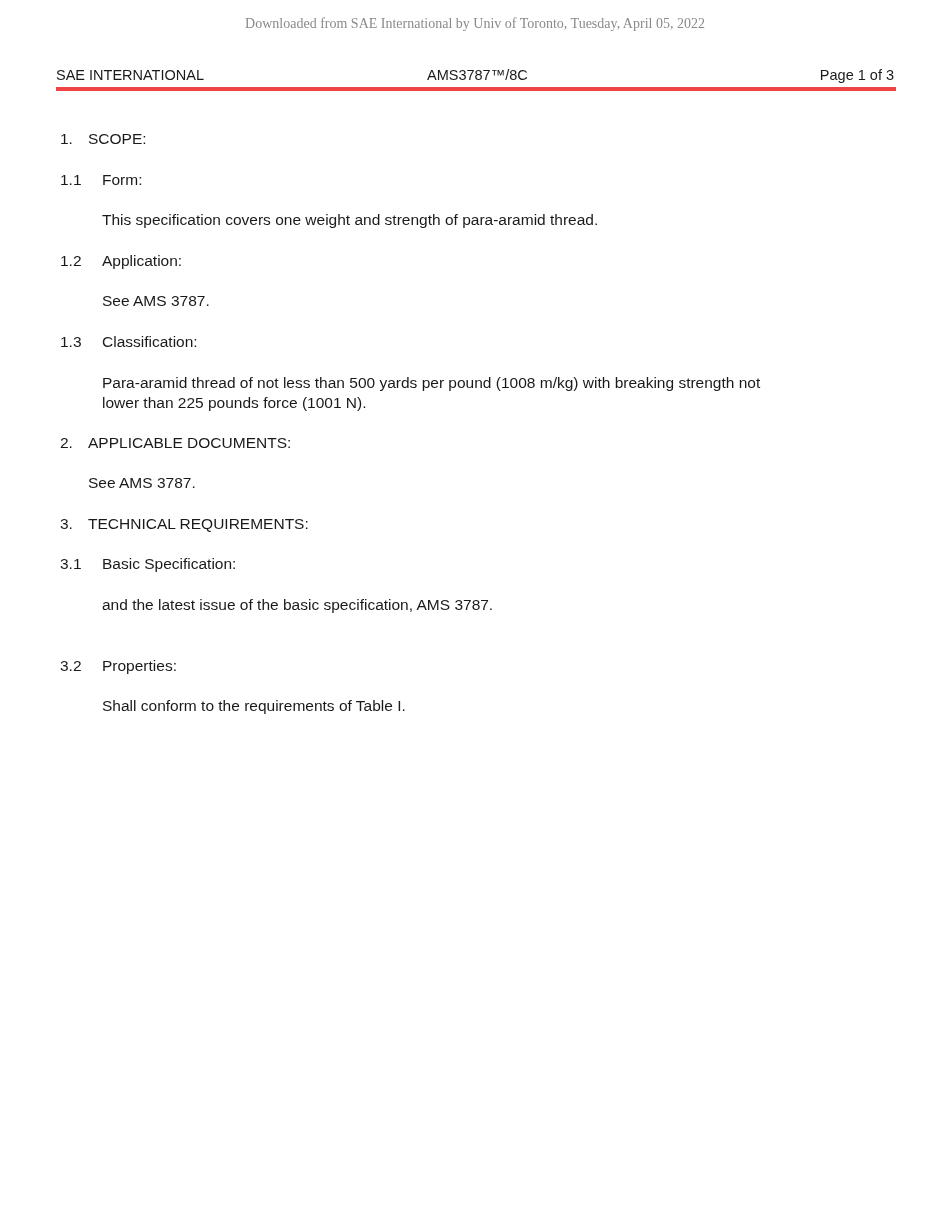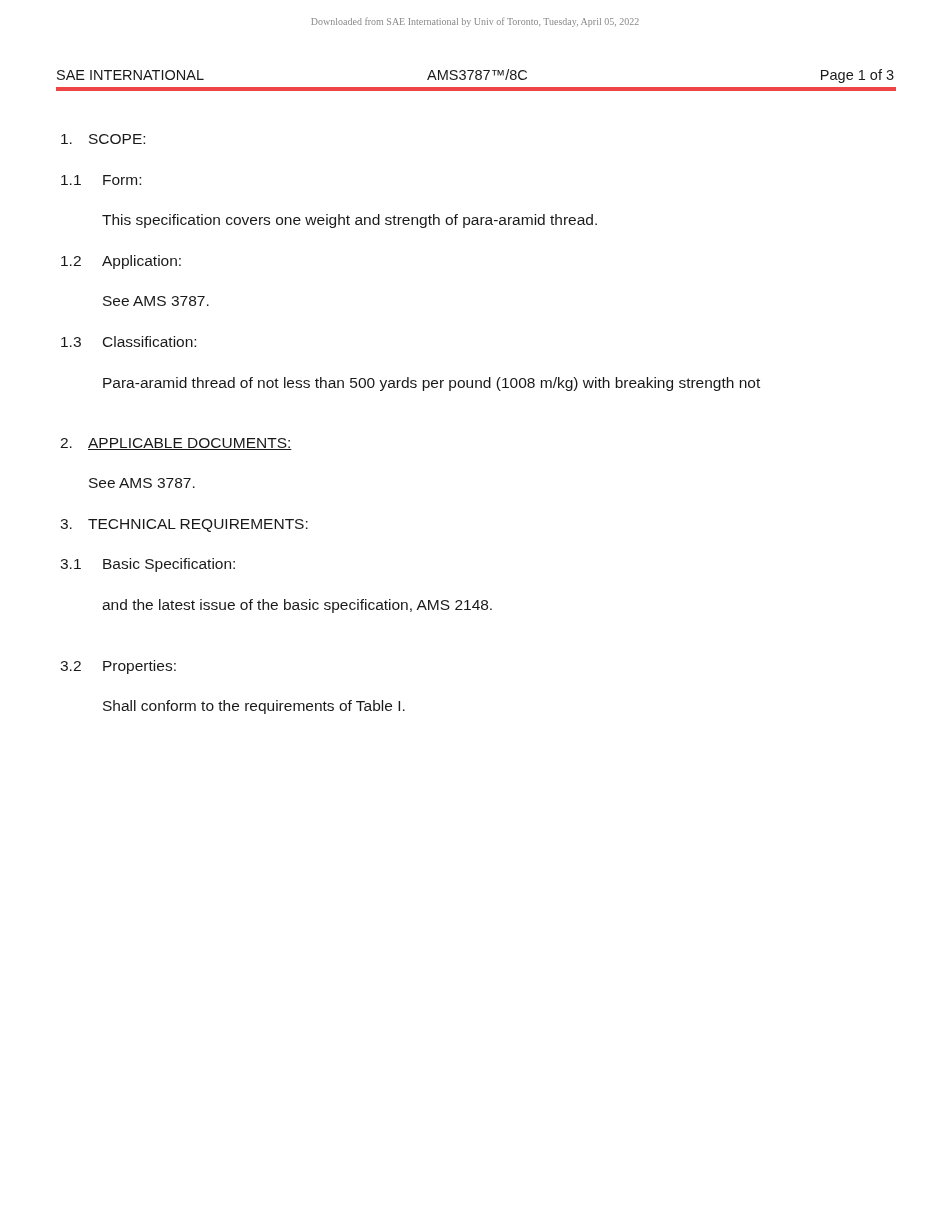--- a/index.html
+++ b/index.html
@@ -1,19 +1,19 @@
 <!DOCTYPE html>
 <html><head>
 <meta charset="utf-8">
 <style>
   html, body { margin: 0; padding: 0; background: #ffffff; }
   body { width: 950px; height: 1230px; position: relative; overflow: hidden;
          font-family: "Liberation Sans", sans-serif; color: #1a1a1a; }
   .watermark { position: absolute; top: 16px; left: 0; width: 950px; text-align: center;
-               font-family: "Liberation Serif", serif; font-size: 10px; color: #8a8a8a; }
+               font-family: "Liberation Serif", serif; font-size: 14px; color: #8a8a8a; }
   .header { position: absolute; top: 67px; left: 56px; width: 840px; height: 20px;
             border-bottom: 4px solid #ef4444; font-size: 14.5px; }
   .header span { position: absolute; top: 0; line-height: 17px; }
   .h-left { left: 0; }
   .h-center { left: 371px; }
   .h-right { right: 2px; }
   .line { position: absolute; font-size: 15.5px; line-height: 20px; white-space: nowrap; }
   .para { position: absolute; font-size: 15.5px; line-height: 20px; width: 760px; }
 </style>
 </head>
@@ -43,38 +43,39 @@
   <span style="position:absolute; left:42px;">Application:</span>
 </div>
 <div class="para" style="top:291px; left:102px;">See AMS 3787.</div>
 
 <div class="line" style="top:332px; left:60px;">
   <span>1.3</span>
   <span style="position:absolute; left:42px;">Classification:</span>
 </div>
 <div class="para" style="top:373px; left:102px;">
   <div>Para-aramid thread of not less than 500 yards per pound (1008 m/kg) with breaking strength not</div>
+  <div>lower than 225 pounds force (1001 N).</div>
 </div>
 
 <div class="line" style="top:433px; left:60px;">
   <span>2.</span>
-  <span style="position:absolute; left:28px;text-decoration:underline;">APPLICABLE DOCUMENTS:</span>
+  <span style="position:absolute; left:28px;">APPLICABLE DOCUMENTS:</span>
 </div>
 <div class="para" style="top:473px; left:88px;">See AMS 3787.</div>
 
 <div class="line" style="top:514px; left:60px;">
   <span>3.</span>
   <span style="position:absolute; left:28px;">TECHNICAL REQUIREMENTS:</span>
 </div>
 
 <div class="line" style="top:554px; left:60px;">
   <span>3.1</span>
   <span style="position:absolute; left:42px;">Basic Specification:</span>
 </div>
 <div class="para" style="top:595px; left:102px;">
-  <div>and the latest issue of the basic specification, AMS 2148.</div>
+  <div>and the latest issue of the basic specification, AMS 3787.</div>
 </div>
 
 <div class="line" style="top:656px; left:60px;">
   <span>3.2</span>
   <span style="position:absolute; left:42px;">Properties:</span>
 </div>
 <div class="para" style="top:696px; left:102px;">Shall conform to the requirements of Table I.</div>
 
 </body></html>

